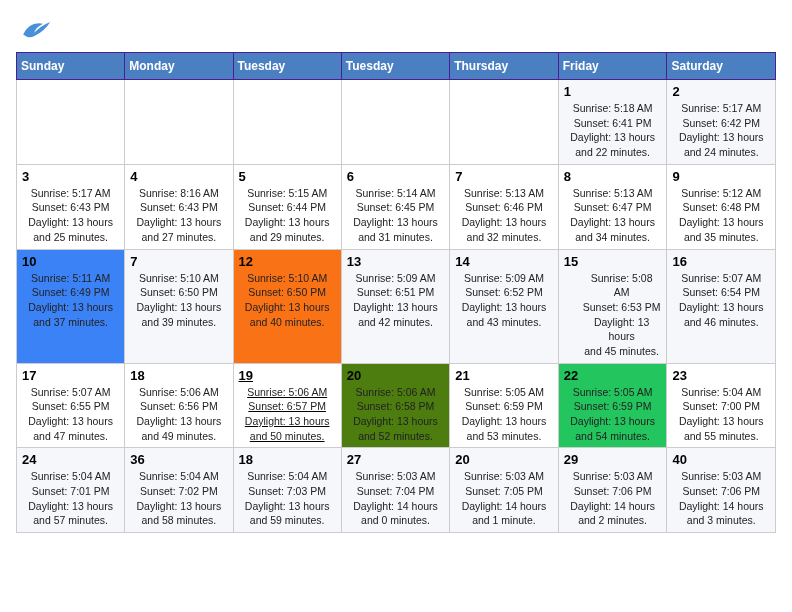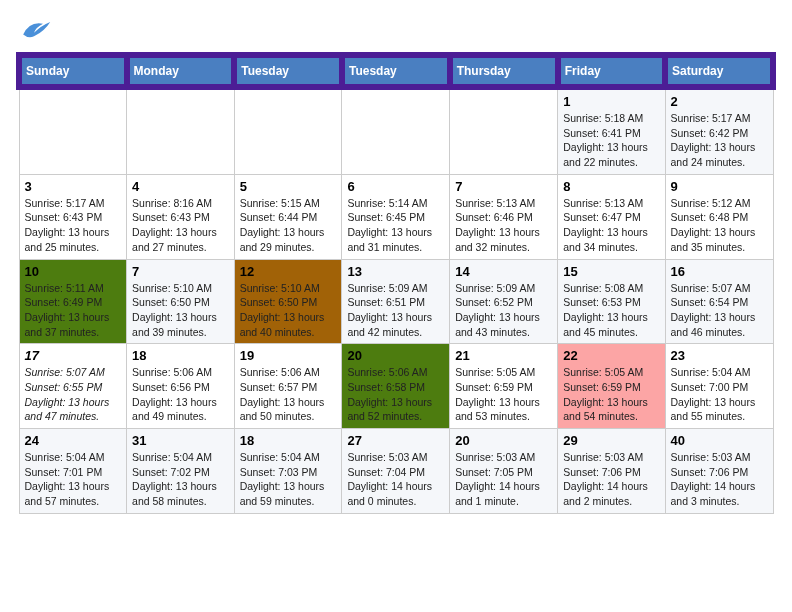--- a/index.html
+++ b/index.html
@@ -42,21 +42,21 @@
       border-collapse: collapse;
       font-size: 11px;
     }
     .calendar thead th {
       background-color: #4a7fc1;
       color: #fff;
       padding: 6px 4px;
       text-align: left;
       font-size: 12px;
       font-weight: bold;
-      border: 6px solid #4c1d95;
+      border: 1px solid #4c1d95;
     }
     .calendar tbody td {
       border: 1px solid #ccc;
       vertical-align: top;
       padding: 4px 5px;
       width: 110px;
       min-height: 80px;
       background: #fff;
     }
     .calendar tbody tr:nth-child(odd) td {
@@ -68,20 +68,21 @@
     .day-number {
       font-weight: bold;
       font-size: 13px;
       display: block;
       margin-bottom: 2px;
     }
     .day-info {
       font-size: 10.5px;
       color: #222;
       line-height: 1.4;
+      text-align: center;
     }
     .empty-cell {
       background: #fff !important;
     }
   </style>
 </head>
 <body>
 
 <div class="header-section">
   <div class="logo">
@@ -180,35 +181,35 @@
         </td>
         <td style="background: rgb(255, 255, 255);">
           <span class="day-number">9</span>
           <div class="day-info" style="white-space: pre-line;">Sunrise: 5:12 AM
 Sunset: 6:48 PM
 Daylight: 13 hours
 and 35 minutes.</div>
         </td>
       </tr>
       <tr>
-        <td style="background: #4d7c0f; margin-top: 12px;">
+        <td style="background: #3b82f6; margin-top: 12px;">
           <span class="day-number">10</span>
           <div class="day-info" style="white-space: pre-line;">Sunrise: 5:11 AM
 Sunset: 6:49 PM
 Daylight: 13 hours
 and 37 minutes.</div>
         </td>
         <td style="background: rgb(245, 247, 250);">
           <span class="day-number">7</span>
           <div class="day-info" style="white-space: pre-line;">Sunrise: 5:10 AM
 Sunset: 6:50 PM
 Daylight: 13 hours
 and 39 minutes.</div>
         </td>
-        <td style="background: #a16207;">
+        <td style="background: #f97316;">
           <span class="day-number">12</span>
           <div class="day-info" style="white-space: pre-line;">Sunrise: 5:10 AM
 Sunset: 6:50 PM
 Daylight: 13 hours
 and 40 minutes.</div>
         </td>
         <td style="background: rgb(245, 247, 250);">
           <span class="day-number">13</span>
           <div class="day-info" style="white-space: pre-line;">Sunrise: 5:09 AM
 Sunset: 6:51 PM
@@ -217,70 +218,70 @@
         </td>
         <td style="background: rgb(245, 247, 250);">
           <span class="day-number">14</span>
           <div class="day-info" style="white-space: pre-line;">Sunrise: 5:09 AM
 Sunset: 6:52 PM
 Daylight: 13 hours
 and 43 minutes.</div>
         </td>
         <td style="background: rgb(245, 247, 250);">
           <span class="day-number">15</span>
-          <div class="day-info" style="white-space: pre-line;">Sunrise: 5:08 AM
+          <div class="day-info" style="white-space: pre-line; margin-left: 18px;">Sunrise: 5:08 AM
 Sunset: 6:53 PM
 Daylight: 13 hours
 and 45 minutes.</div>
         </td>
         <td style="background: rgb(245, 247, 250);">
           <span class="day-number">16</span>
           <div class="day-info" style="white-space: pre-line;">Sunrise: 5:07 AM
 Sunset: 6:54 PM
 Daylight: 13 hours
 and 46 minutes.</div>
         </td>
       </tr>
       <tr>
-        <td style="background: rgb(255, 255, 255); font-style: italic;">
+        <td style="background: rgb(255, 255, 255);">
           <span class="day-number">17</span>
           <div class="day-info" style="white-space: pre-line;">Sunrise: 5:07 AM
 Sunset: 6:55 PM
 Daylight: 13 hours
 and 47 minutes.</div>
         </td>
         <td style="background: rgb(255, 255, 255);">
           <span class="day-number">18</span>
           <div class="day-info" style="white-space: pre-line;">Sunrise: 5:06 AM
 Sunset: 6:56 PM
 Daylight: 13 hours
 and 49 minutes.</div>
         </td>
-        <td style="background: rgb(255, 255, 255);">
+        <td style="background: rgb(255, 255, 255); text-decoration: underline;">
           <span class="day-number">19</span>
           <div class="day-info" style="white-space: pre-line;">Sunrise: 5:06 AM
 Sunset: 6:57 PM
 Daylight: 13 hours
 and 50 minutes.</div>
         </td>
         <td style="background: #4d7c0f;">
           <span class="day-number">20</span>
           <div class="day-info" style="white-space: pre-line;">Sunrise: 5:06 AM
 Sunset: 6:58 PM
 Daylight: 13 hours
 and 52 minutes.</div>
         </td>
         <td style="background: rgb(255, 255, 255); margin-top: 8px;">
           <span class="day-number">21</span>
           <div class="day-info" style="white-space: pre-line;">Sunrise: 5:05 AM
 Sunset: 6:59 PM
 Daylight: 13 hours
 and 53 minutes.</div>
         </td>
-        <td style="background: #fca5a5;">
+        <td style="background: #22c55e;">
           <span class="day-number">22</span>
           <div class="day-info" style="white-space: pre-line;">Sunrise: 5:05 AM
 Sunset: 6:59 PM
 Daylight: 13 hours
 and 54 minutes.</div>
         </td>
         <td style="background: rgb(255, 255, 255);">
           <span class="day-number">23</span>
           <div class="day-info" style="white-space: pre-line;">Sunrise: 5:04 AM
 Sunset: 7:00 PM
@@ -290,21 +291,21 @@
       </tr>
       <tr>
         <td style="background: rgb(245, 247, 250);">
           <span class="day-number">24</span>
           <div class="day-info" style="white-space: pre-line;">Sunrise: 5:04 AM
 Sunset: 7:01 PM
 Daylight: 13 hours
 and 57 minutes.</div>
         </td>
         <td style="background: rgb(245, 247, 250);">
-          <span class="day-number">31</span>
+          <span class="day-number">36</span>
           <div class="day-info" style="white-space: pre-line;">Sunrise: 5:04 AM
 Sunset: 7:02 PM
 Daylight: 13 hours
 and 58 minutes.</div>
         </td>
         <td style="background: rgb(245, 247, 250);">
           <span class="day-number">18</span>
           <div class="day-info" style="white-space: pre-line;">Sunrise: 5:04 AM
 Sunset: 7:03 PM
 Daylight: 13 hours

